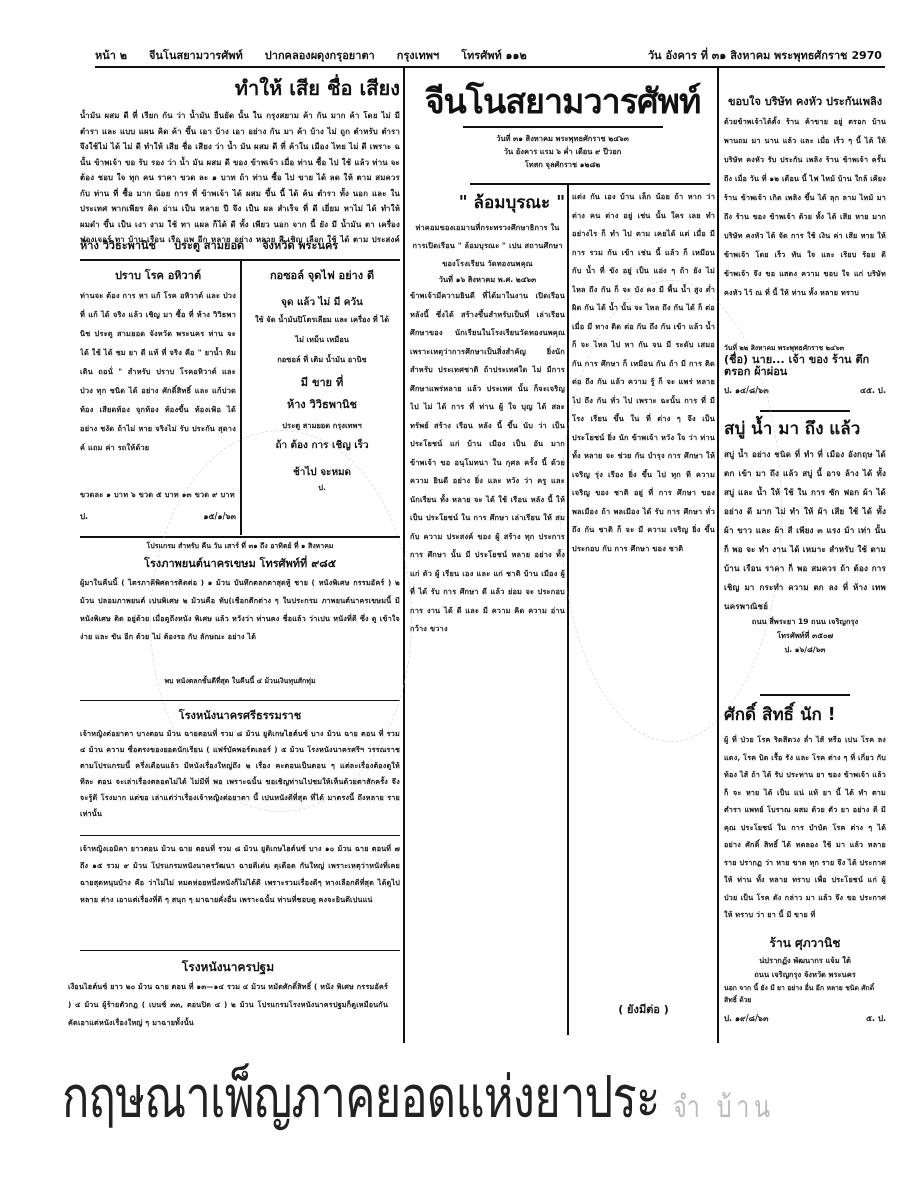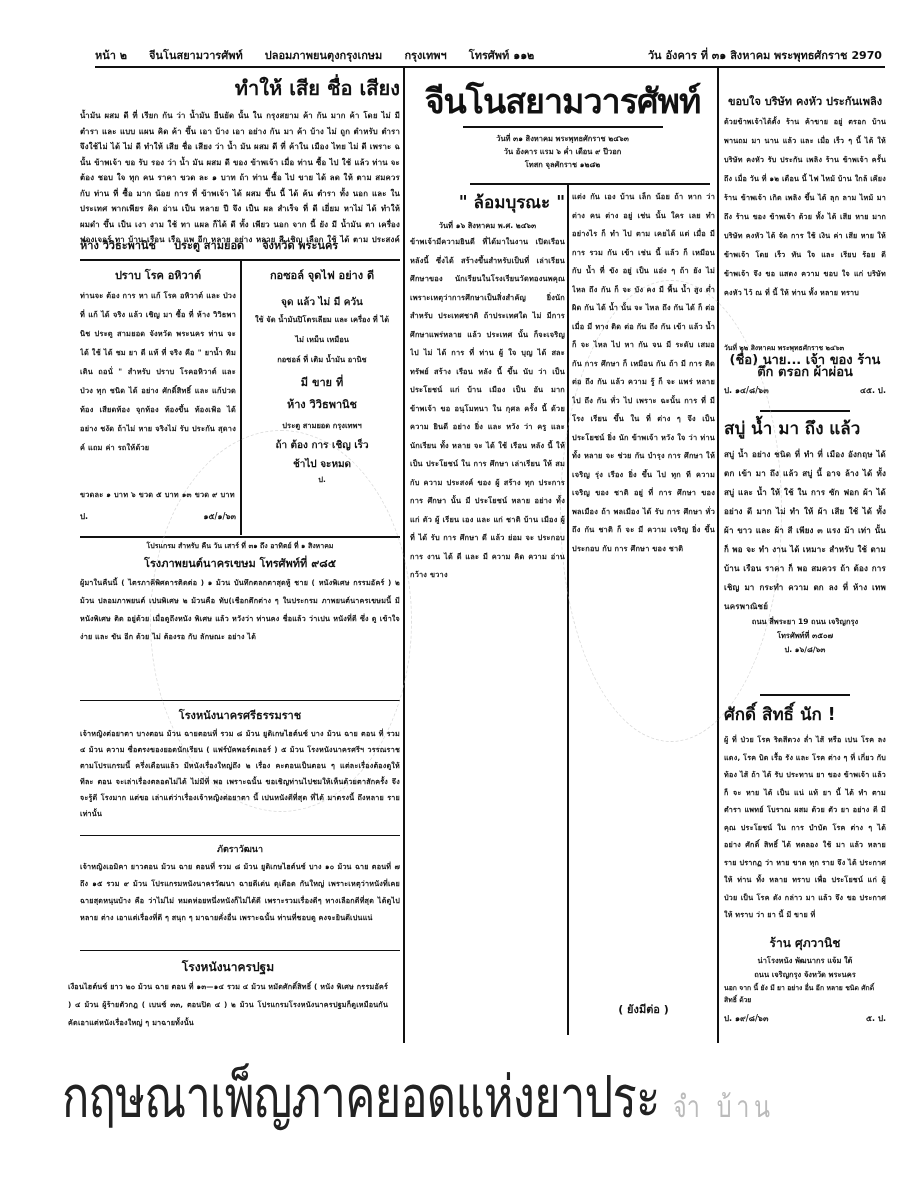--- a/index.html
+++ b/index.html
@@ -23,21 +23,21 @@
   .sig{font-size:8px;font-weight:bold;display:flex;justify-content:space-between;margin-top:6px;}
 </style>
 </head>
 <body>
 
 <div class="page">
 
   <div class="hdr">
     <span>หน้า ๒</span>
     <span>จีนโนสยามวารศัพท์</span>
-    <span>ปลอมภาพยนตุงกรุงเกษม</span>
+    <span>ปากคลองผดุงกรุอยาตา</span>
     <span>กรุงเทพฯ</span>
     <span>โทรศัพท์ ๑๑๒</span>
     <span class="right">วัน อังคาร ที่ ๓๑ สิงหาคม พระพุทธศักราช 2970</span>
   </div>
   <div class="rule" style="left:95px;top:66px;width:790px;height:2px;"></div>
 
   <div class="vline" style="left:403px;top:68px;height:975px;"></div>
   <div class="vline" style="left:717px;top:68px;height:975px;"></div>
   <div class="vline" style="left:567px;top:185px;height:850px;"></div>
   <div class="vline" style="left:240px;top:260px;height:275px;"></div>
@@ -66,94 +66,95 @@
   <div class="col center" style="left:244px;top:264px;width:156px;height:270px;">
     <div class="h3">กอซอล์ จุดไฟ อย่าง ดี</div>
     <div class="h3" style="font-size:10px;margin-top:10px;">จุด แล้ว ไม่ มี ควัน</div>
     <div class="small" style="font-weight:bold;margin-top:4px;">ใช้ จัด น้ำมันปิโตรเลียม และ เครื่อง ที่ ได้</div>
     <div class="small" style="font-weight:bold;margin-top:6px;">ไม่ เหม็น เหมือน</div>
     <div class="small" style="font-weight:bold;margin-top:6px;">กอซอล์ ที่ เติม น้ำมัน อานิช</div>
     <div class="h3" style="margin-top:6px;">มี ขาย ที่</div>
     <div class="h3" style="margin-top:4px;">ห้าง วิวิธพานิช</div>
     <div class="small" style="font-weight:bold;margin-top:6px;">ประตู สามยอด กรุงเทพฯ</div>
     <div class="h3" style="font-size:10px;margin-top:4px;">ถ้า ต้อง การ เชิญ เร็ว</div>
-    <div class="h3" style="font-size:10px;margin-top:4px;">ช้าไป จะหมด</div>
+    <div class="h3" style="font-size:10px;margin-top:12px;">ช้าไป จะหมด</div>
     <div class="small" style="font-weight:bold;">ป.</div>
   </div>
   <div class="rule" style="left:80px;top:536px;width:320px;height:1.5px;"></div>
 
   <div class="col" style="left:80px;top:540px;width:320px;height:160px;">
     <div class="small center" style="font-weight:bold;font-size:7px;line-height:12px;">โปรแกรม สำหรับ คืน วัน เสาร์ ที่ ๓๑ ถึง อาทิตย์ ที่ ๑ สิงหาคม</div>
     <div class="h3">โรงภาพยนต์นาครเขษม โทรศัพท์ที่ ๙๘๕</div>
     <div class="body-text" style="font-size:7.2px;line-height:18px;height:100px;overflow:hidden;">ผู้มาในคืนนี้ ( ไตรภาคีพิศดารติดต่อ ) ๑ ม้วน บันทึกตลกตาสุดหู้ ชาย ( หนังพิเศษ กรรมอัคร์ ) ๒ ม้วน ปลอมภาพยนต์ เปนพิเศษ ๒ ม้วนคือ ทับ(เชือกตึกต่าง ๆ ในประกรม ภาพยนต์นาครเขษมนี้ มีหนังพิเศษ ติด อยู่ด้วย เมื่อดูถึงหนัง พิเศษ แล้ว หวังว่า ท่านคง ชื่อแล้ว ว่าเปน หนังที่ดี ซึ่ง ดู เข้าใจง่าย และ ขัน อีก ด้วย ไม่ ต้องรอ กับ ลักษณะ อย่าง ได้</div>
+    <div class="small center" style="font-weight:bold;font-size:7px;">พบ หนังตลกชั้นดีที่สุด ในคืนนี้ ๔ ม้วนเงินทุนสักทุ่ม</div>
   </div>
   <div class="rule" style="left:80px;top:700px;width:320px;height:1px;"></div>
 
   <div class="col" style="left:80px;top:704px;width:320px;height:130px;">
     <div class="h3">โรงหนังนาครศรีธรรมราช</div>
     <div class="body-text" style="font-size:7.2px;line-height:16px;height:110px;overflow:hidden;">เจ้าหญิงต่อยาตา บางตอน ม้วน ฉายตอนที่ รวม ๘ ม้วน ยูดิเกษไฮต์นซ์ บาง ม้วน ฉาย ตอน ที่ รวม ๔ ม้วน ความ ซื่อตรงของยอดนักเรียน ( แฟร์บัคพอร์ตเลอร์ ) ๕ ม้วน โรงหนังนาครศรีฯ วรรณราช ตามโปรแกรมนี้ ครึ่งเดือนแล้ว มีหนังเรื่องใหญ่ถึง ๒ เรื่อง คะตอนเป็นตอน ๆ แต่ละเรื่องต้องดูให้ ทีละ ตอน จะเล่าเรื่องตลอดไม่ได้ ไม่มีที่ พอ เพราะฉนั้น ขอเชิญท่านไปชมให้เห็นด้วยตาสักครั้ง จึงจะรู้ดี โรงมาก แต่ขอ เล่าแต่ว่าเรื่องเจ้าหญิงต่อยาตา นี้ เปนหนังดีที่สุด ที่ได้ มาตรงนี้ ถึงหลาย รายเท่านั้น</div>
   </div>
   <div class="rule" style="left:80px;top:835px;width:320px;height:1px;"></div>
 
   <div class="col" style="left:80px;top:840px;width:320px;height:110px;">
-    <div class="h3" style="font-size:9px;">ภัตราวัฒนา</div>
     <div class="body-text" style="font-size:7.2px;line-height:17px;height:90px;overflow:hidden;">เจ้าหญิงเอมิคา ยาวตอน ม้วน ฉาย ตอนที่ รวม ๘ ม้วน ยูดิเกษไฮต์นซ์ บาง ๑๐ ม้วน ฉาย ตอนที่ ๗ ถึง ๑๕ รวม ๙ ม้วน โปรแกรมหนังนาครวัฒนา ฉายดีเด่น ดุเดือด กันใหญ่ เพราะเหตุว่าหนังที่เคยฉายสุดหนุนบ้าง คือ ว่าไม่ไม่ หมดห่อยหนึ่งหนังก็ไม่ได้ดี เพราะรวมเรื่องดีๆ ทางเลือกดีที่สุด ได้ดูไปหลาย ต่าง เอาแต่เรื่องที่ดี ๆ สนุก ๆ มาฉายคั่งอื่น เพราะฉนั้น ท่านที่ชอบดู คงจะยินดีเปนแน่</div>
   </div>
   <div class="rule" style="left:80px;top:950px;width:320px;height:1px;"></div>
 
   <div class="col" style="left:68px;top:955px;width:320px;height:85px;">
     <div class="h3" style="font-size:12px;">โรงหนังนาครปฐม</div>
     <div class="body-text" style="font-size:7.2px;line-height:18px;height:60px;overflow:hidden;">เงือนไฮต์นซ์ ยาว ๒๐ ม้วน ฉาย ตอน ที่ ๑๓—๑๔ รวม ๔ ม้วน หมัดศักดิ์สิทธิ์ ( หนัง พิเศษ กรรมอัคร์ ) ๔ ม้วน ผู้ร้ายตัวกฎ ( เบนซ์ ๓๓, ตอนปิด ๔ ) ๒ ม้วน โปรแกรมโรงหนังนาครปฐมก็ดูเหมือนกัน คัดเอาแต่หนังเรื่องใหญ่ ๆ มาฉายทั้งนั้น</div>
   </div>
 
   <div class="col" style="left:410px;top:78px;width:305px;height:108px;">
     <div class="masthead">จีนโนสยามวารศัพท์</div>
     <div class="rule" style="position:relative;height:2px;width:200px;margin:2px auto 4px;"></div>
     <div class="small center" style="font-weight:bold;line-height:13px;">วันที่ ๓๑ สิงหาคม พระพุทธศักราช ๒๔๖๓</div>
     <div class="small center" style="font-weight:bold;line-height:13px;">วัน อังคาร แรม ๖ ค่ำ เดือน ๙ ปีวอก</div>
     <div class="small center" style="font-weight:bold;line-height:13px;">โทสก จุลศักราช ๑๒๘๒</div>
   </div>
   <div class="rule" style="left:470px;top:183px;width:240px;height:2px;"></div>
 
   <div class="col" style="left:410px;top:188px;width:155px;height:850px;">
     <div class="h1" style="font-size:17px;">" ล้อมบุรณะ "</div>
+    <div class="body-text center" style="font-size:7.4px;line-height:18px;">ท่าคอมของเอมานที่กระทรวงศึกษาธิการ ในการเปิดเรือน " ล้อมบุรณะ " เปน สถานศึกษาของโรงเรียน วัดทองนพคุณ</div>
     <div class="small center" style="font-weight:bold;">วันที่ ๑๖ สิงหาคม พ.ศ. ๒๔๖๓</div>
     <div class="body-text" style="font-size:7.4px;line-height:18.5px;height:690px;overflow:hidden;">ข้าพเจ้ามีความยินดี ที่ได้มาในงาน เปิดเรือนหลังนี้ ซึ่งได้ สร้างขึ้นสำหรับเป็นที่ เล่าเรียนศึกษาของ นักเรียนในโรงเรียนวัดทองนพคุณ เพราะเหตุว่าการศึกษาเป็นสิ่งสำคัญ ยิ่งนัก สำหรับ ประเทศชาติ ถ้าประเทศใด ไม่ มีการศึกษาแพร่หลาย แล้ว ประเทศ นั้น ก็จะเจริญ ไป ไม่ ได้ การ ที่ ท่าน ผู้ ใจ บุญ ได้ สละ ทรัพย์ สร้าง เรือน หลัง นี้ ขึ้น นับ ว่า เป็น ประโยชน์ แก่ บ้าน เมือง เป็น อัน มาก ข้าพเจ้า ขอ อนุโมทนา ใน กุศล ครั้ง นี้ ด้วย ความ ยินดี อย่าง ยิ่ง และ หวัง ว่า ครู และ นักเรียน ทั้ง หลาย จะ ได้ ใช้ เรือน หลัง นี้ ให้ เป็น ประโยชน์ ใน การ ศึกษา เล่าเรียน ให้ สม กับ ความ ประสงค์ ของ ผู้ สร้าง ทุก ประการ การ ศึกษา นั้น มี ประโยชน์ หลาย อย่าง ทั้ง แก่ ตัว ผู้ เรียน เอง และ แก่ ชาติ บ้าน เมือง ผู้ ที่ ได้ รับ การ ศึกษา ดี แล้ว ย่อม จะ ประกอบ การ งาน ได้ ดี และ มี ความ คิด ความ อ่าน กว้าง ขวาง</div>
   </div>
   <div class="col" style="left:572px;top:188px;width:143px;height:850px;">
     <div class="body-text" style="font-size:7.4px;line-height:18.5px;height:810px;overflow:hidden;">แต่ง กัน เอง บ้าน เล็ก น้อย ถ้า หาก ว่า ต่าง คน ต่าง อยู่ เช่น นั้น ใคร เลย ทำ อย่างไร ก็ ทำ ไป ตาม เคยได้ แต่ เมื่อ มี การ รวม กัน เข้า เช่น นี้ แล้ว ก็ เหมือน กับ น้ำ ที่ ขัง อยู่ เป็น แอ่ง ๆ ถ้า ยัง ไม่ ไหล ถึง กัน ก็ จะ บัง คง มี พื้น น้ำ สูง ต่ำ ผิด กัน ได้ น้ำ นั้น จะ ไหล ถึง กัน ได้ ก็ ต่อ เมื่อ มี ทาง ติด ต่อ กัน ถึง กัน เข้า แล้ว น้ำ ก็ จะ ไหล ไป หา กัน จน มี ระดับ เสมอ กัน การ ศึกษา ก็ เหมือน กัน ถ้า มี การ ติด ต่อ ถึง กัน แล้ว ความ รู้ ก็ จะ แพร่ หลาย ไป ถึง กัน ทั่ว ไป เพราะ ฉะนั้น การ ที่ มี โรง เรียน ขึ้น ใน ที่ ต่าง ๆ จึง เป็น ประโยชน์ ยิ่ง นัก ข้าพเจ้า หวัง ใจ ว่า ท่าน ทั้ง หลาย จะ ช่วย กัน บำรุง การ ศึกษา ให้ เจริญ รุ่ง เรือง ยิ่ง ขึ้น ไป ทุก ที ความ เจริญ ของ ชาติ อยู่ ที่ การ ศึกษา ของ พลเมือง ถ้า พลเมือง ได้ รับ การ ศึกษา ทั่ว ถึง กัน ชาติ ก็ จะ มี ความ เจริญ ยิ่ง ขึ้น ประกอบ กับ การ ศึกษา ของ ชาติ</div>
     <div class="h3">( ยังมีต่อ )</div>
   </div>
 
   <div class="col" style="left:724px;top:90px;width:162px;height:310px;">
     <div class="h3">ขอบใจ บริษัท คงหัว ประกันเพลิง</div>
     <div class="body-text" style="font-size:7.2px;line-height:19px;height:230px;overflow:hidden;">ด้วยข้าพเจ้าได้ตั้ง ร้าน ค้าขาย อยู่ ตรอก บ้าน พานถม มา นาน แล้ว และ เมื่อ เร็ว ๆ นี้ ได้ ให้ บริษัท คงหัว รับ ประกัน เพลิง ร้าน ข้าพเจ้า ครั้น ถึง เมื่อ วัน ที่ ๑๒ เดือน นี้ ไฟ ไหม้ บ้าน ใกล้ เคียง ร้าน ข้าพเจ้า เกิด เพลิง ขึ้น ได้ ลุก ลาม ไหม้ มา ถึง ร้าน ของ ข้าพเจ้า ด้วย ทั้ง ได้ เสีย หาย มาก บริษัท คงหัว ได้ จัด การ ใช้ เงิน ค่า เสีย หาย ให้ ข้าพเจ้า โดย เร็ว ทัน ใจ และ เรียบ ร้อย ดี ข้าพเจ้า จึง ขอ แสดง ความ ขอบ ใจ แก่ บริษัท คงหัว ไว้ ณ ที่ นี้ ให้ ท่าน ทั้ง หลาย ทราบ</div>
     <div class="small" style="font-weight:bold;font-size:6.8px;line-height:12px;">วันที่ ๒๒ สิงหาคม พระพุทธศักราช ๒๔๖๓</div>
-    <div class="small" style="font-weight:bold;font-size:13px;line-height:12px;text-align:center;">(ชื่อ) นาย... เจ้า ของ ร้าน ตึก ตรอก ผ้าผ่อน</div>
+    <div class="small" style="font-weight:bold;font-size:11px;line-height:12px;">(ชื่อ) นาย... เจ้า ของ ร้าน ตึก ตรอก ผ้าผ่อน</div>
     <div class="sig">
       <span>ป. ๑๔/๘/๖๓</span>
       <span>๔๕. ป.</span>
     </div>
   </div>
   <div class="rule" style="left:760px;top:410px;width:90px;height:2px;"></div>
 
   <div class="col" style="left:724px;top:414px;width:162px;height:250px;">
     <div class="h1" style="font-size:17px;text-align:left;">สบู่ น้ำ มา ถึง แล้ว</div>
     <div class="body-text" style="font-size:8px;line-height:19px;height:170px;overflow:hidden;">สบู่ น้ำ อย่าง ชนิด ที่ ทำ ที่ เมือง อังกฤษ ได้ ตก เข้า มา ถึง แล้ว สบู่ นี้ อาจ ล้าง ได้ ทั้ง สบู่ และ น้ำ ให้ ใช้ ใน การ ซัก ฟอก ผ้า ได้ อย่าง ดี มาก ไม่ ทำ ให้ ผ้า เสีย ใช้ ได้ ทั้ง ผ้า ขาว และ ผ้า สี เพียง ๓ แรง ม้า เท่า นั้น ก็ พอ จะ ทำ งาน ได้ เหมาะ สำหรับ ใช้ ตาม บ้าน เรือน ราคา ก็ พอ สมควร ถ้า ต้อง การ เชิญ มา กระทำ ความ ตก ลง ที่ ห้าง เทพนครพาณิชย์</div>
     <div class="small center" style="font-weight:bold;">ถนน สี่พระยา 19 ถนน เจริญกรุง</div>
     <div class="small center" style="font-weight:bold;">โทรศัพท์ที่ ๓๕๐๗</div>
     <div class="small center" style="font-weight:bold;">ป. ๑๖/๘/๖๓</div>
   </div>
   <div class="rule" style="left:760px;top:694px;width:90px;height:2px;"></div>
 
   <div class="col" style="left:724px;top:700px;width:162px;height:340px;">
     <div class="h1" style="font-size:17px;text-align:left;">ศักดิ์ สิทธิ์ นัก !</div>
     <div class="body-text" style="font-size:7.2px;line-height:17.5px;height:200px;overflow:hidden;">ผู้ ที่ ป่วย โรค ริดสีดวง ล่ำ ไส้ หรือ เปน โรค ลง แดง, โรค บิด เรื้อ รัง และ โรค ต่าง ๆ ที่ เกี่ยว กับ ท้อง ไส้ ถ้า ได้ รับ ประทาน ยา ของ ข้าพเจ้า แล้ว ก็ จะ หาย ได้ เป็น แน่ แท้ ยา นี้ ได้ ทำ ตาม ตำรา แพทย์ โบราณ ผสม ด้วย ตัว ยา อย่าง ดี มี คุณ ประโยชน์ ใน การ บำบัด โรค ต่าง ๆ ได้ อย่าง ศักดิ์ สิทธิ์ ได้ ทดลอง ใช้ มา แล้ว หลาย ราย ปรากฏ ว่า หาย ขาด ทุก ราย จึง ได้ ประกาศ ให้ ท่าน ทั้ง หลาย ทราบ เพื่อ ประโยชน์ แก่ ผู้ ป่วย เป็น โรค ดัง กล่าว มา แล้ว จึง ขอ ประกาศ ให้ ทราบ ว่า ยา นี้ มี ขาย ที่</div>
     <div class="h3" style="font-size:12px;">ร้าน ศุภวานิช</div>
-    <div class="small center" style="font-weight:bold;">น่าโรงหนัง พัฒนากร แจ้ม ใต้</div>
+    <div class="small center" style="font-weight:bold;">น่ปรากฏัง พัฒนากร แจ้ม ใต้</div>
     <div class="small center" style="font-weight:bold;">ถนน เจริญกรุง จังหวัด พระนคร</div>
     <div class="small" style="font-weight:bold;font-size:6.8px;line-height:12px;height:24px;overflow:hidden;">นอก จาก นี้ ยัง มี ยา อย่าง อื่น อีก หลาย ชนิด ศักดิ์ สิทธิ์ ด้วย</div>
     <div class="sig">
       <span>ป. ๑๙/๘/๖๓</span>
       <span>๕. ป.</span>
     </div>
   </div>
 
   <div class="stamp" style="left:150px;top:430px;width:260px;height:380px;"></div>
   <div class="stamp" style="left:560px;top:280px;width:220px;height:460px;"></div>

